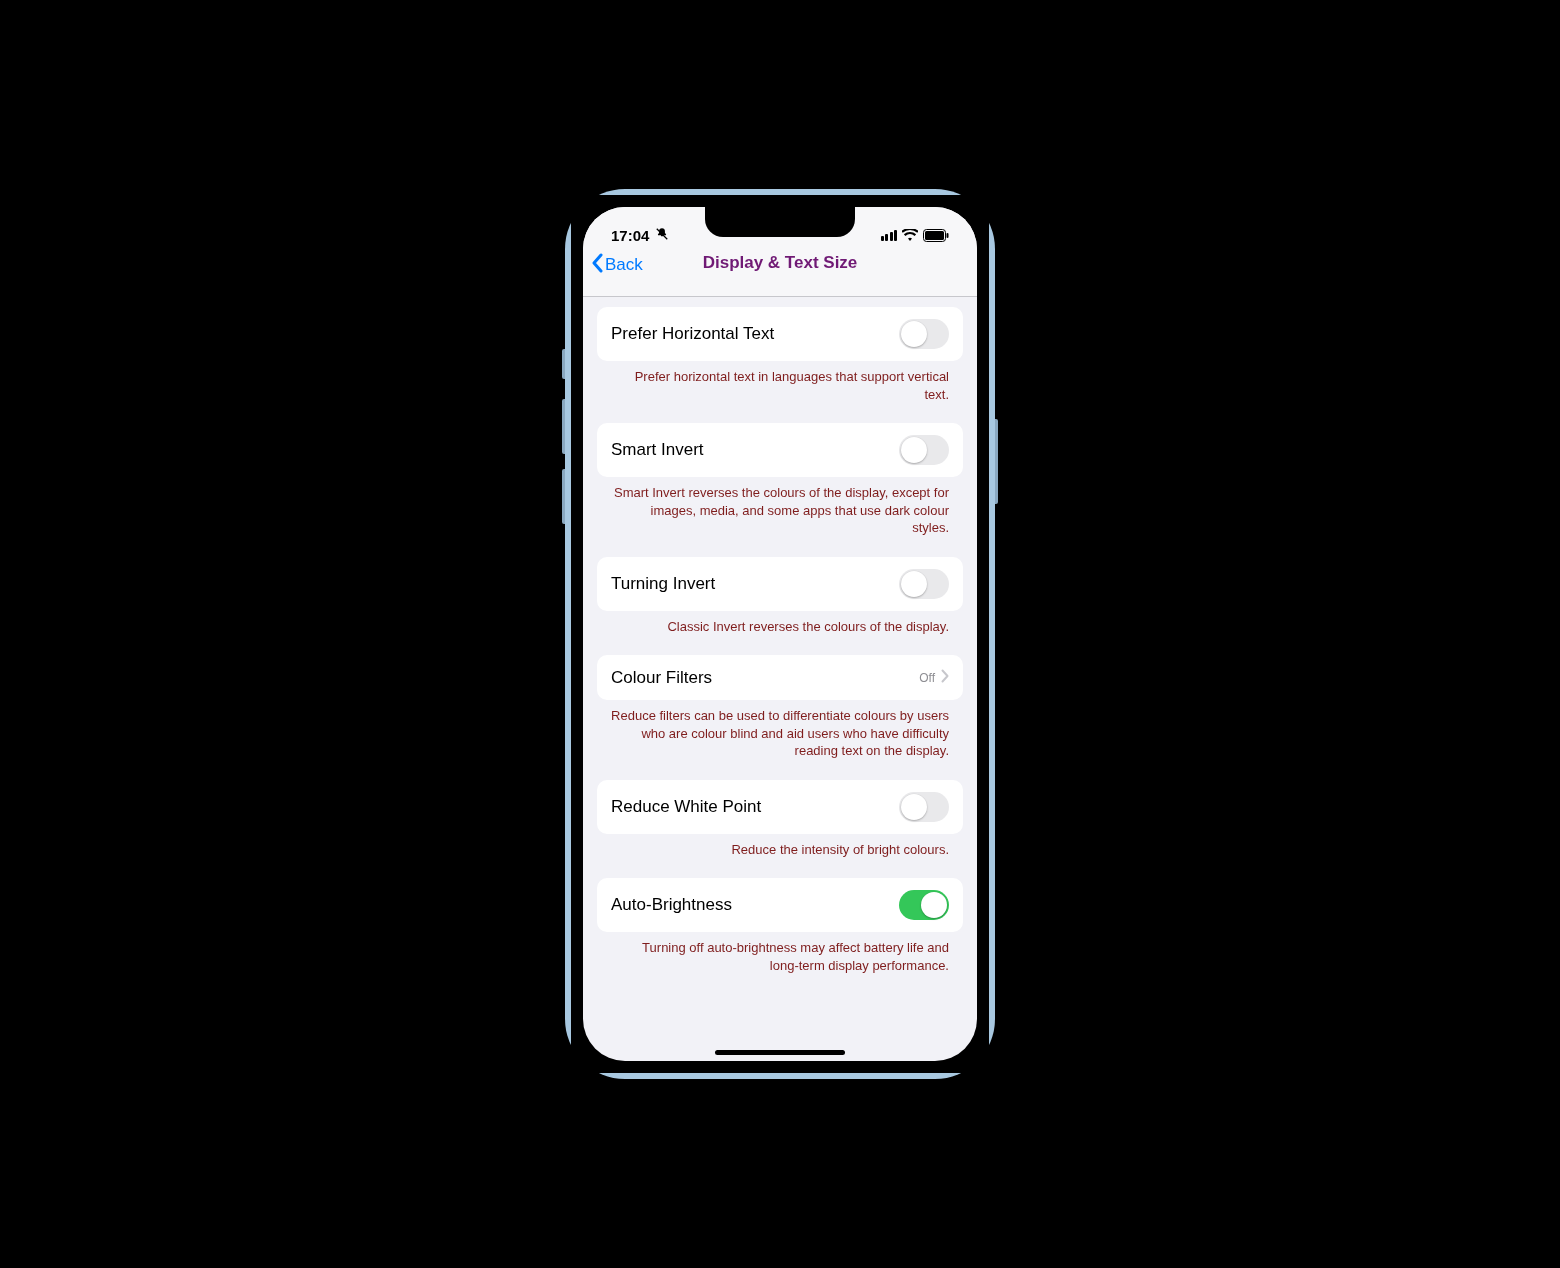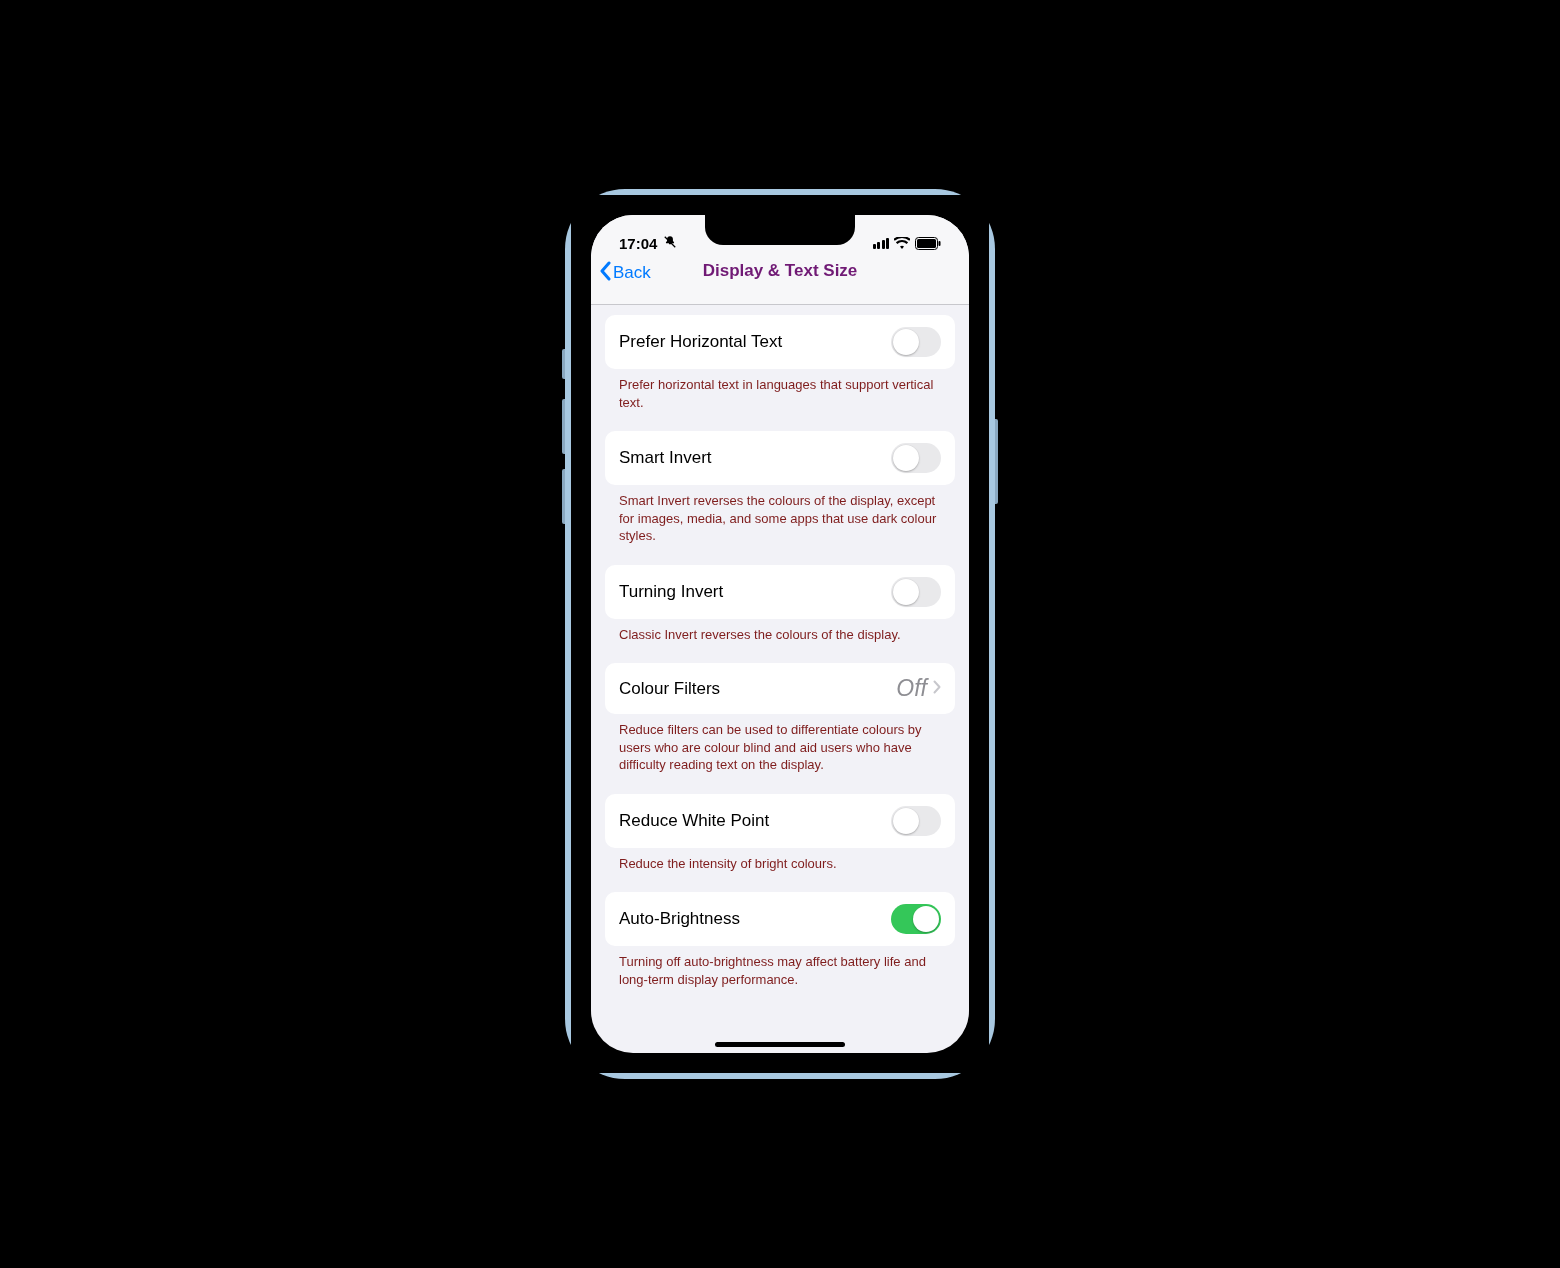--- a/index.html
+++ b/index.html
@@ -20,21 +20,21 @@
     padding: 6px;
     box-shadow: 0 20px 60px rgba(0,0,0,0.6), 0 0 0 2px rgba(0,0,0,0.4);
     position: relative;
   }
   .side-btn-l  { position:absolute; left:-3px; width:3px; background:#8aa8c0; border-radius:2px 0 0 2px; }
   .side-btn-r  { position:absolute; right:-3px; width:3px; background:#8aa8c0; border-radius:0 2px 2px 0; }
   .bezel {
     width: 100%; height: 100%;
     background: #000;
     border-radius: 10px;
-    padding: 20px;
+    padding: 12px;
     position: relative;
   }
   .screen {
     width: 100%; height: 100%;
     background: #f2f2f7;
     border-radius: 42px;
     overflow: hidden;
     position: relative;
     display: flex;
     flex-direction: column;
@@ -90,37 +90,37 @@
     left: 50%; transform: translateX(-50%);
     font-size: 17px;
     font-weight: 600;
     color: #701a75;
   }
   .content {
     flex: 1;
     overflow: hidden;
     padding: 0 14px;
   }
-  .group { margin-top: 20px; }
+  .group { margin-top: 20px; text-align: right; }
   .group:first-child { margin-top: 10px; }
   .cell {
     background: #fff;
     border-radius: 10px;
     padding: 12px 14px;
     display: flex;
     align-items: center;
     justify-content: space-between;
     min-height: 44px;
   }
   .cell-label {
     font-size: 17px;
     color: #000;
   }
   .cell-right { display:flex; align-items:center; gap:6px; }
-  .cell-val { font-size:23px; color:#8e8e93;font-style:italic; }
+  .cell-val { font-size:12px; color:#8e8e93; }
   .chev { color:#c7c7cc; font-size:18px; font-weight:600; }
   .footer {
     font-size: 13px;
     color: #7f1d1d;
     padding: 7px 14px 0 14px;
     line-height: 1.35;
   }
   .switch {
     width: 50px; height: 30px;
     border-radius: 15px;

